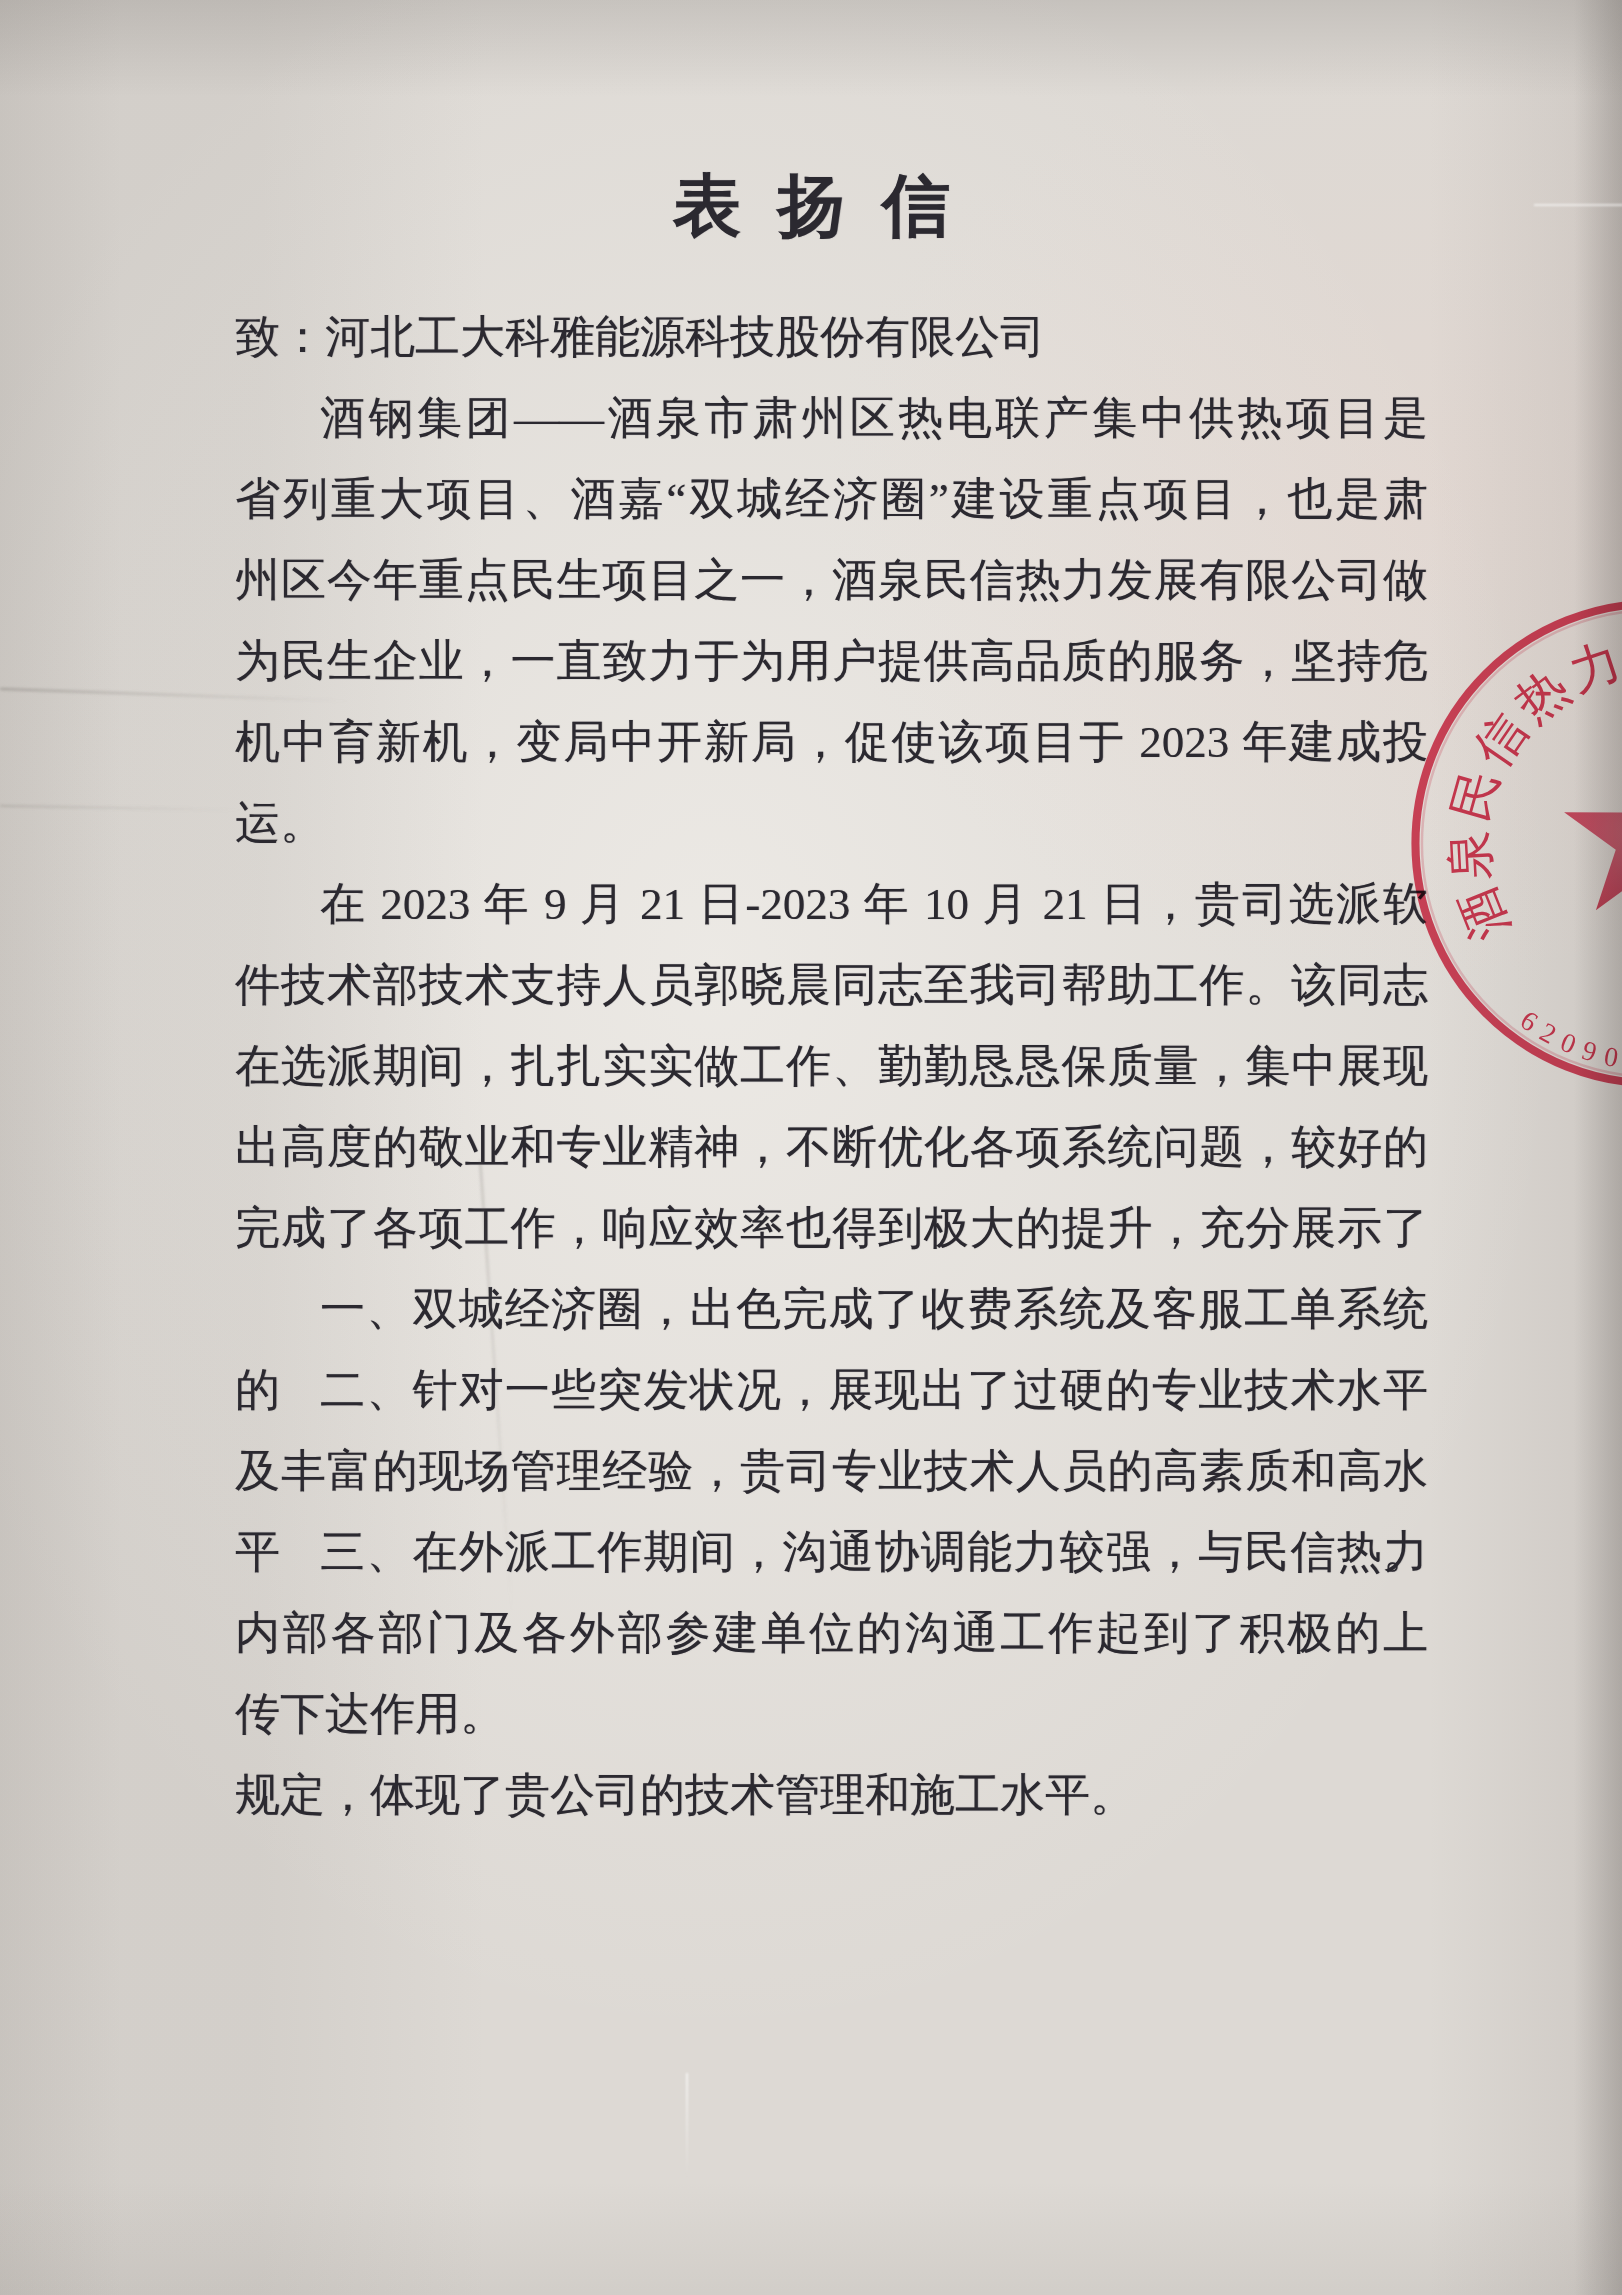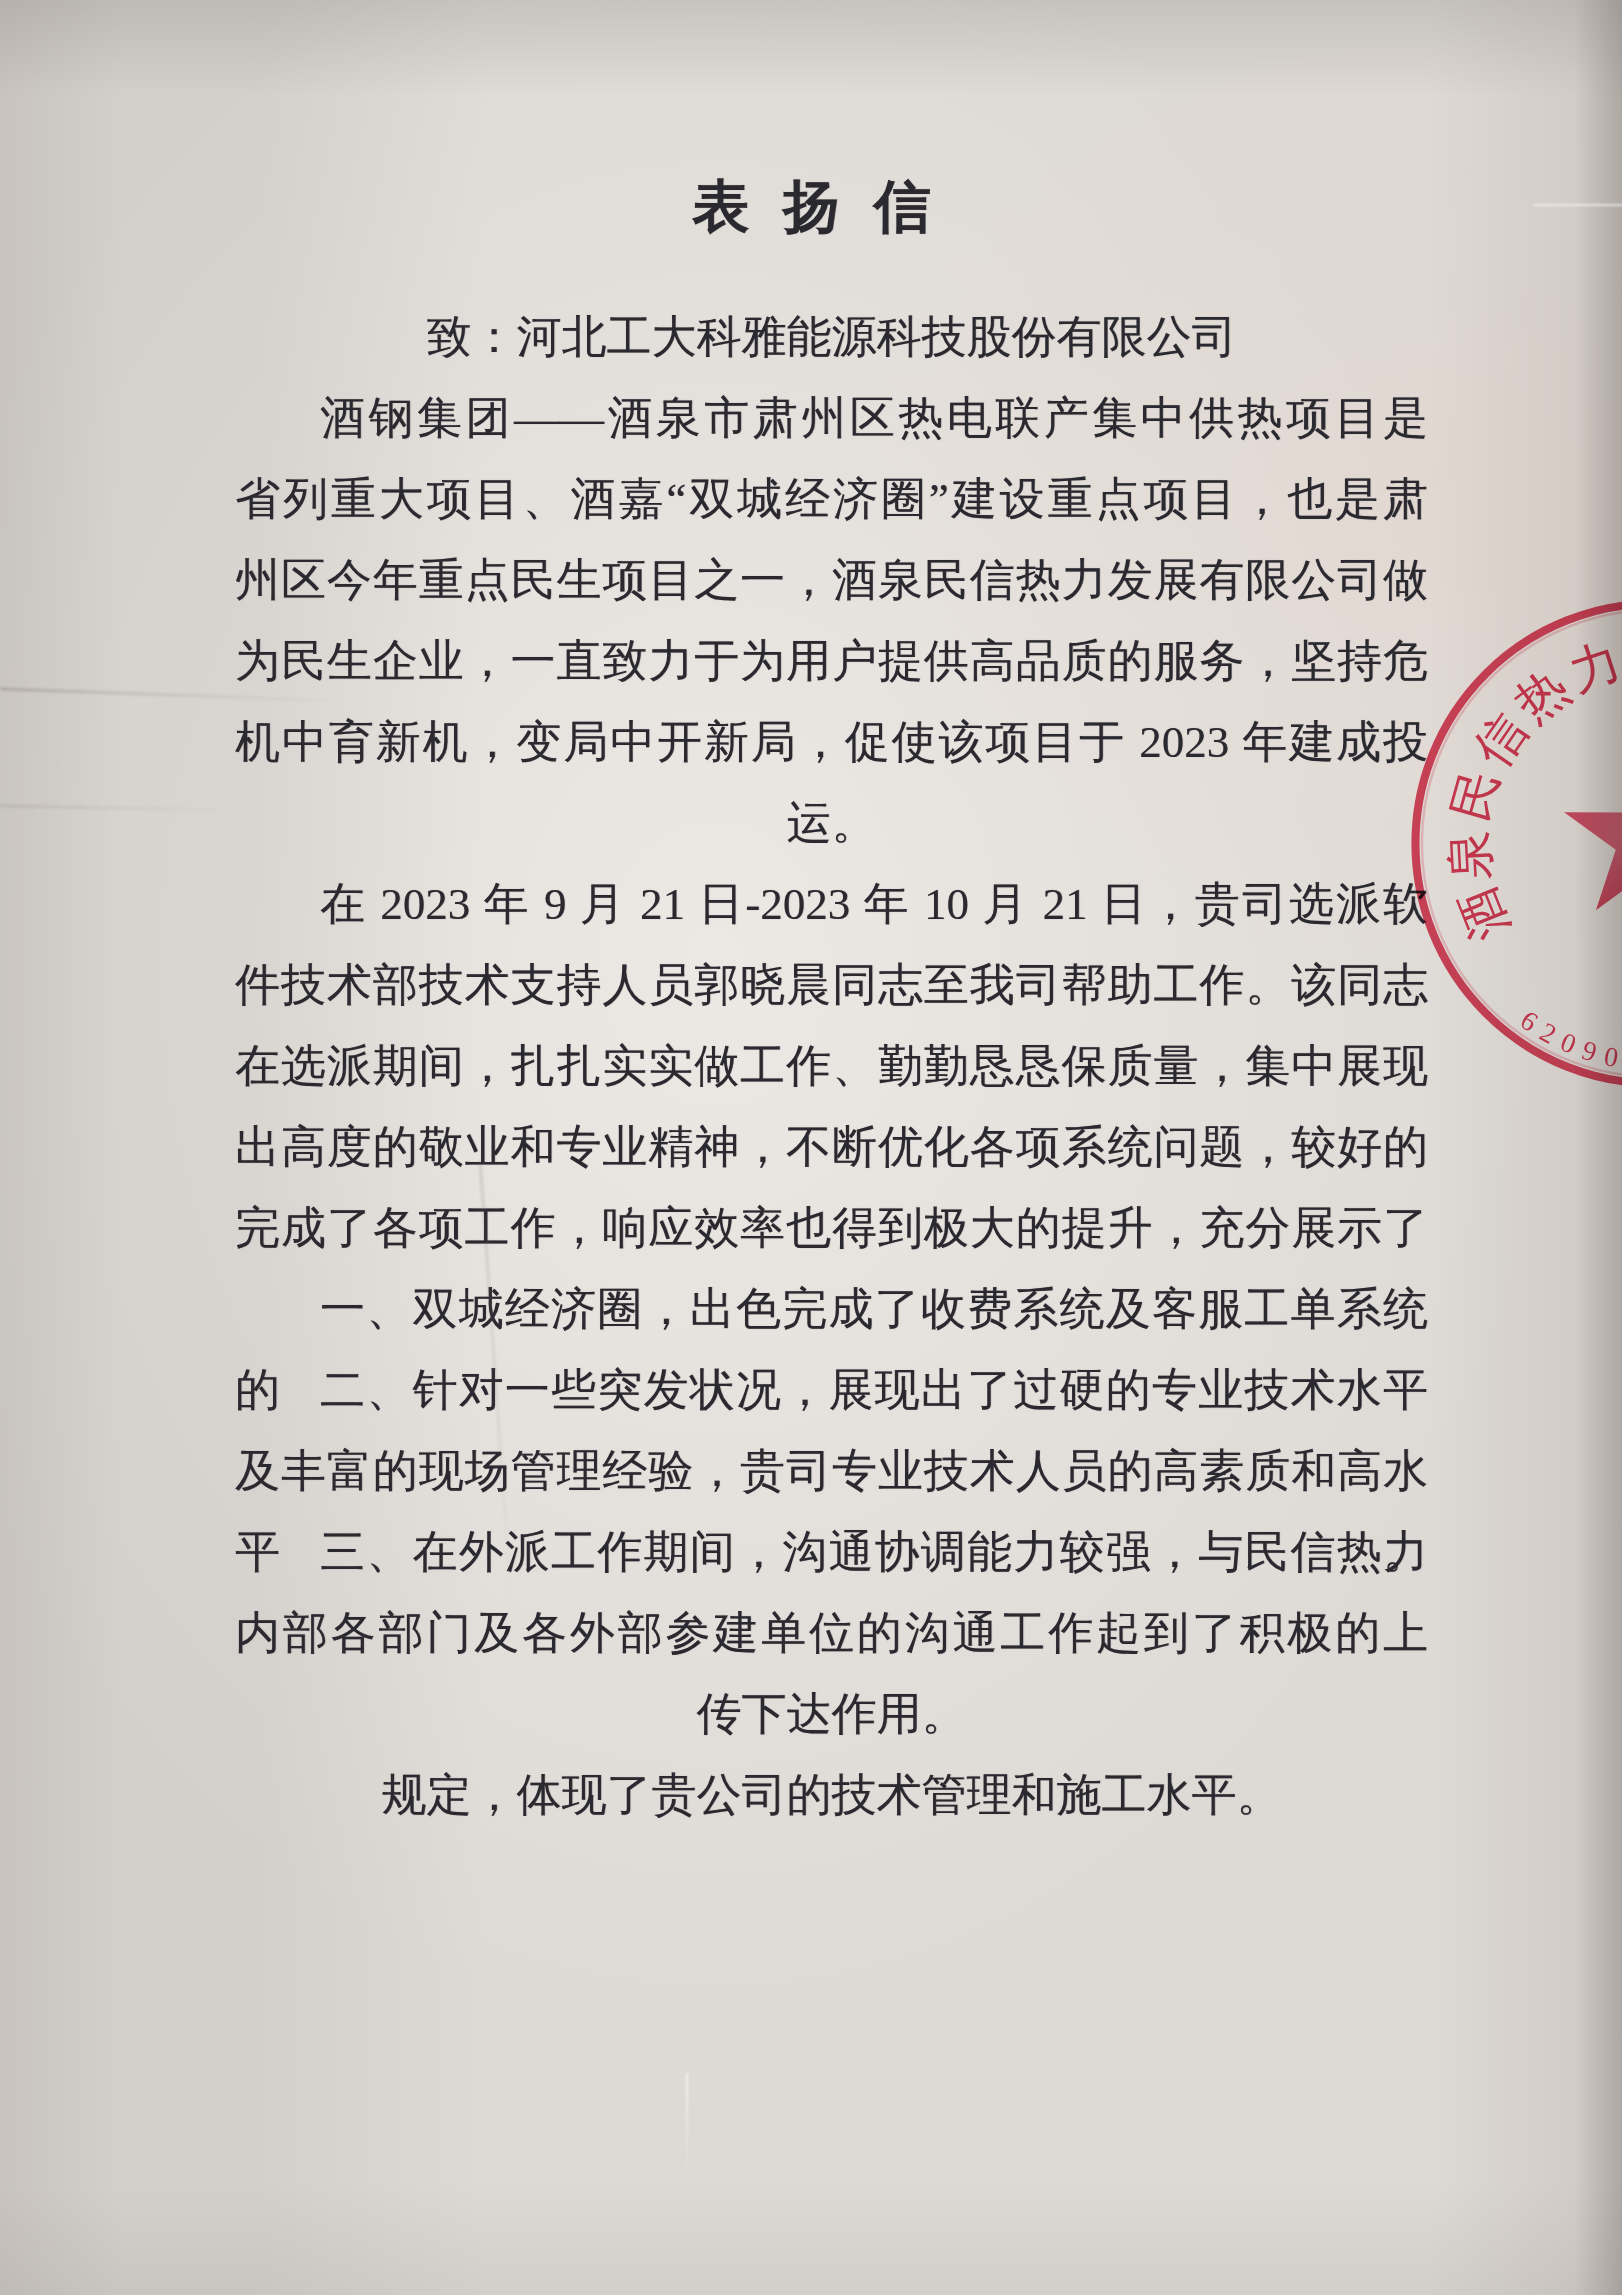--- a/index.html
+++ b/index.html
@@ -15,34 +15,34 @@
       linear-gradient(to right, rgba(120,112,106,0.12) 0px, rgba(120,112,106,0) 122px),
       linear-gradient(to right, rgba(125,120,115,0.10) 0%, rgba(125,120,115,0.10) 16%, rgba(125,120,115,0) 30%),
       linear-gradient(to right, rgba(140,130,125,0) 88%, rgba(140,130,125,0.14) 97%, rgba(120,110,105,0.20) 100%),
       linear-gradient(to bottom, rgba(110,105,100,0) calc(100% - 114px), rgba(110,105,100,0.10) 100%),
       radial-gradient(ellipse 811px 649px at 88% 22%, rgba(236,212,204,0.30), rgba(236,212,204,0) 75%),
       radial-gradient(ellipse 1217px 1542px at 44% 42%, rgba(248,246,242,0.55), rgba(248,246,242,0) 70%);
   }
   .title{
     position:absolute; top:166px; left:0; width:100%;
     margin:0; text-align:center;
-    font-size:57px; font-weight:bold; line-height:81px;
+    font-size:68px; font-weight:bold; line-height:81px;
     letter-spacing:9.7px; text-indent:9.7px;
     color:var(--ink,#2b2930);
     text-shadow:0.4px 0.4px 0.8px rgba(50,48,56,0.55);
   }
   .body{
     position:absolute; left:235px; top:297px; width:1193px;
   }
   .line{
     height:81px; line-height:81px; font-size:45px;
     color:var(--ink,#2b2930);
     text-shadow:0.4px 0.4px 0.8px rgba(50,48,56,0.5);
     white-space:normal; overflow:visible;
-    text-align:center;
+    text-align:left;
   }
   .line.indent{ text-indent:85px; }
   .line.fill{ text-align:justify; text-align-last:justify; }
   .stamp{
     position:absolute; left:1396px; top:584px; width:519px; height:519px;
     mix-blend-mode:multiply;
     opacity:0.92;
     filter:blur(0.6px);
   }
   .stamp text{ font-family:"Liberation Serif","DejaVu Serif",serif; }

